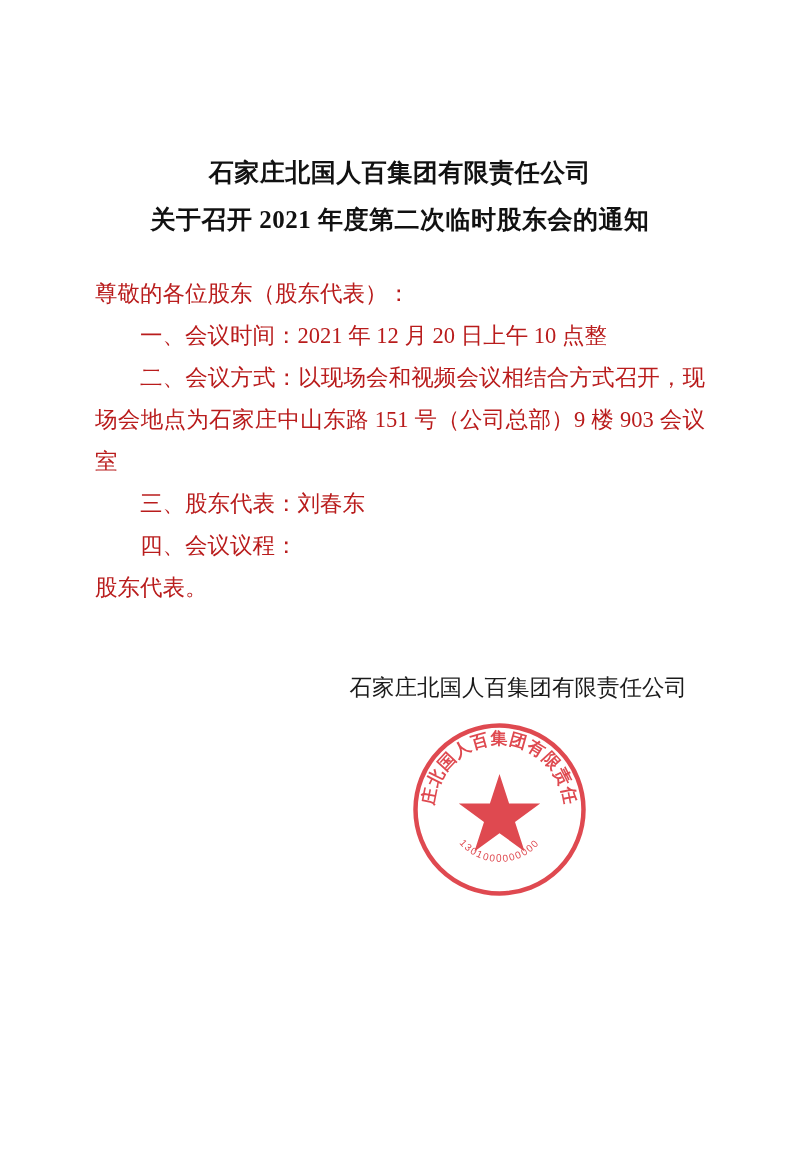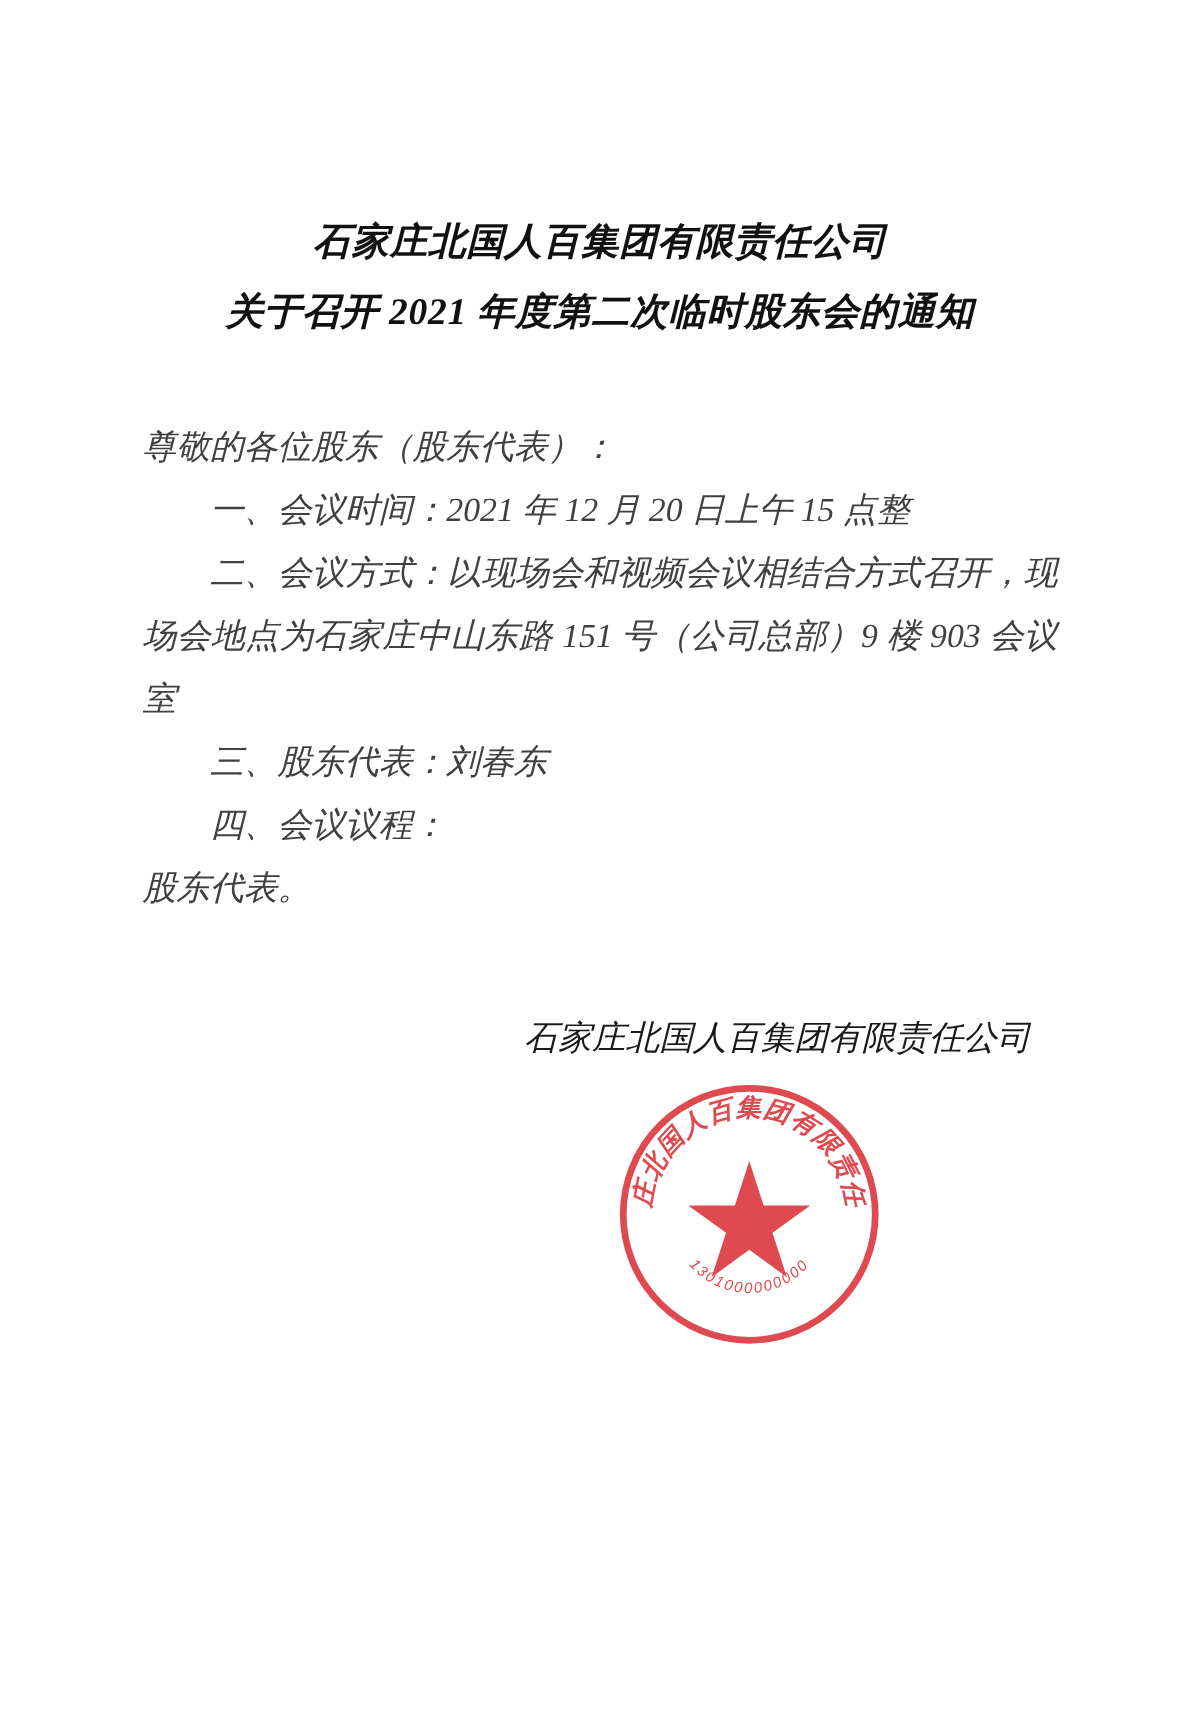--- a/index.html
+++ b/index.html
@@ -13,39 +13,38 @@
     font-family: "Liberation Serif", "DejaVu Serif", serif;
     color: #1a1a1a;
     position: relative;
     overflow: hidden;
   }
   .page {
     position: relative;
     width: 800px;
     height: 1155px;
     box-sizing: border-box;
-    padding: 0 95px;
-    font-style: italic;
+    padding: 11px 95px;
   }
   .title-block {
     padding-top: 138px;
     text-align: center;
   }
   .title-line {
     font-size: 25px;
     font-weight: bold;
     letter-spacing: 0.5px;
     line-height: 47px;
     color: #111;
   }
   .body-block {
-    margin-top: 45px;
+    margin-top: 30px;
     font-size: 22.5px;
     line-height: 42px;
-    color: #404040;
+    color: #b91c1c;
   }
   .para {
     margin: 0;
     text-align: justify;
     text-justify: inter-ideograph;
   }
   .indent-1 {
     text-indent: 0;
   }
   .indent-2 {
@@ -96,21 +95,21 @@
 
 <div class="page">
 
   <div class="title-block">
     <div class="title-line">石家庄北国人百集团有限责任公司</div>
     <div class="title-line">关于召开 2021 年度第二次临时股东会的通知</div>
   </div>
 
   <div class="body-block">
     <p class="para indent-1">尊敬的各位股东（股东代表）：</p>
-    <p class="para indent-2">一、会议时间：2021 年 12 月 20 日上午 15 点整</p>
+    <p class="para indent-2">一、会议时间：2021 年 12 月 20 日上午 10 点整</p>
     <p class="para indent-2">二、会议方式：以现场会和视频会议相结合方式召开，现场会地点为石家庄中山东路 151 号（公司总部）9 楼 903 会议室</p>
     <p class="para indent-2">三、股东代表：刘春东</p>
     <p class="para indent-2">四、会议议程：</p>
     <p class="para indent-1">股东代表。</p>
   </div>
 
   <div class="sign-block">
     <p class="sign-line">石家庄北国人百集团有限责任公司</p>
   </div>
 

